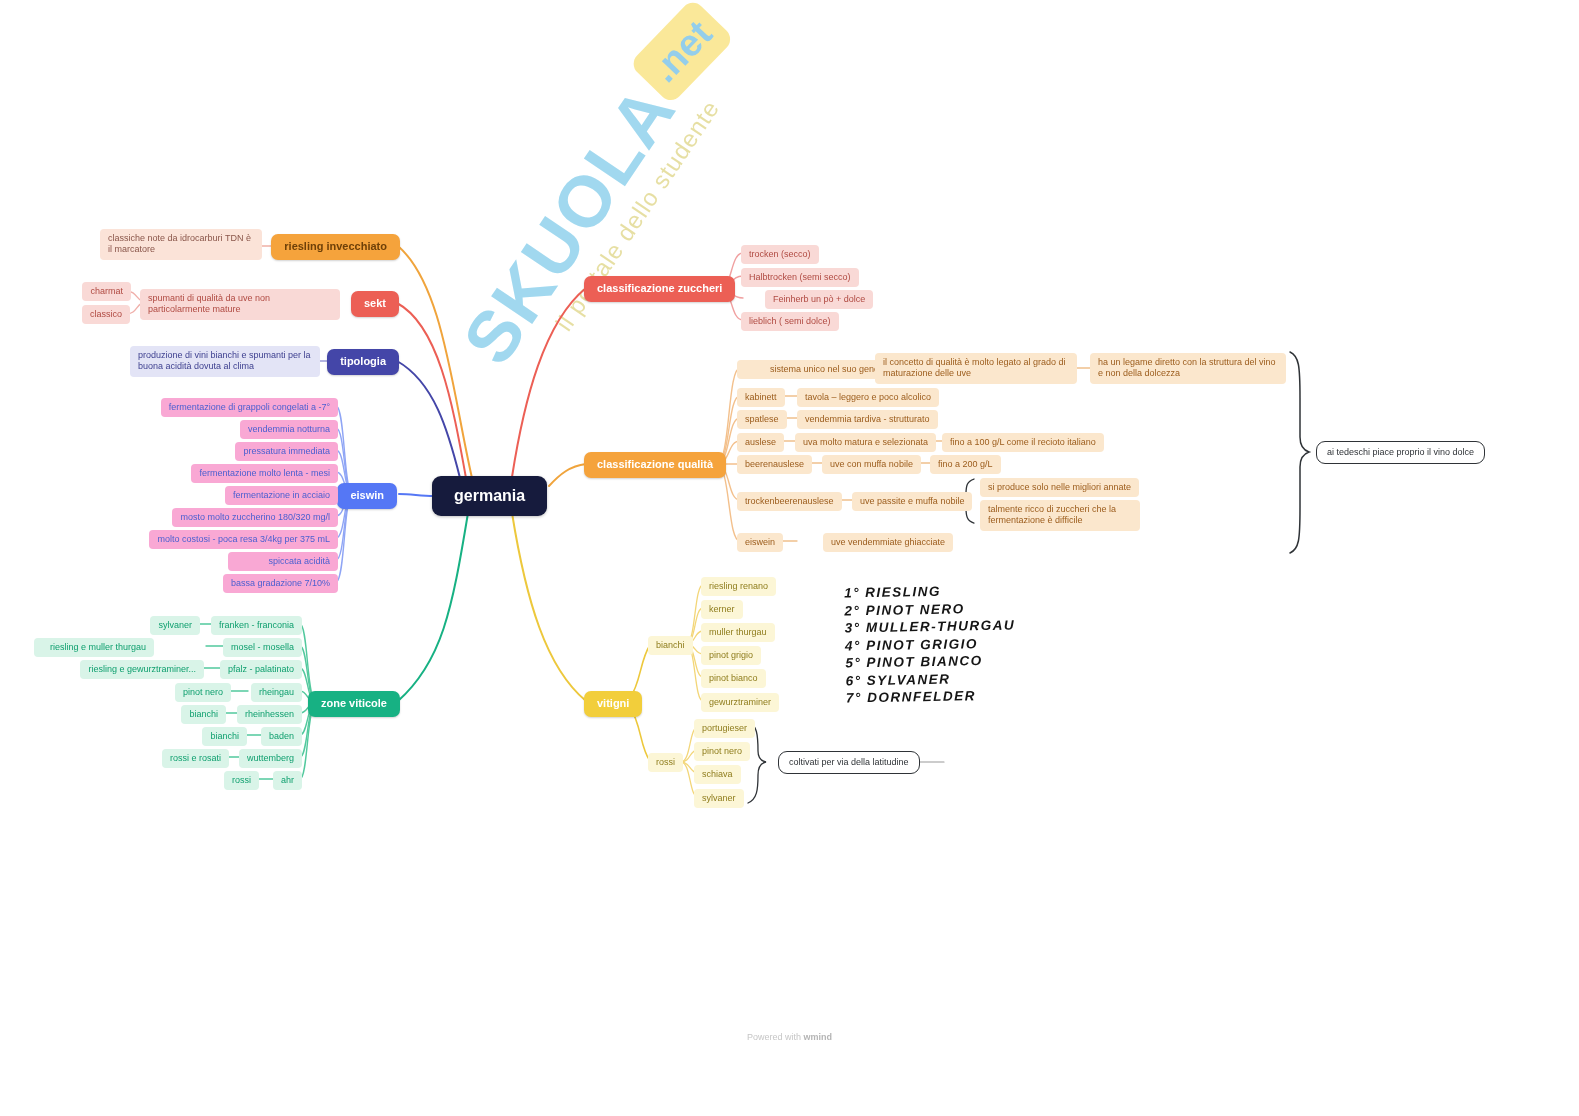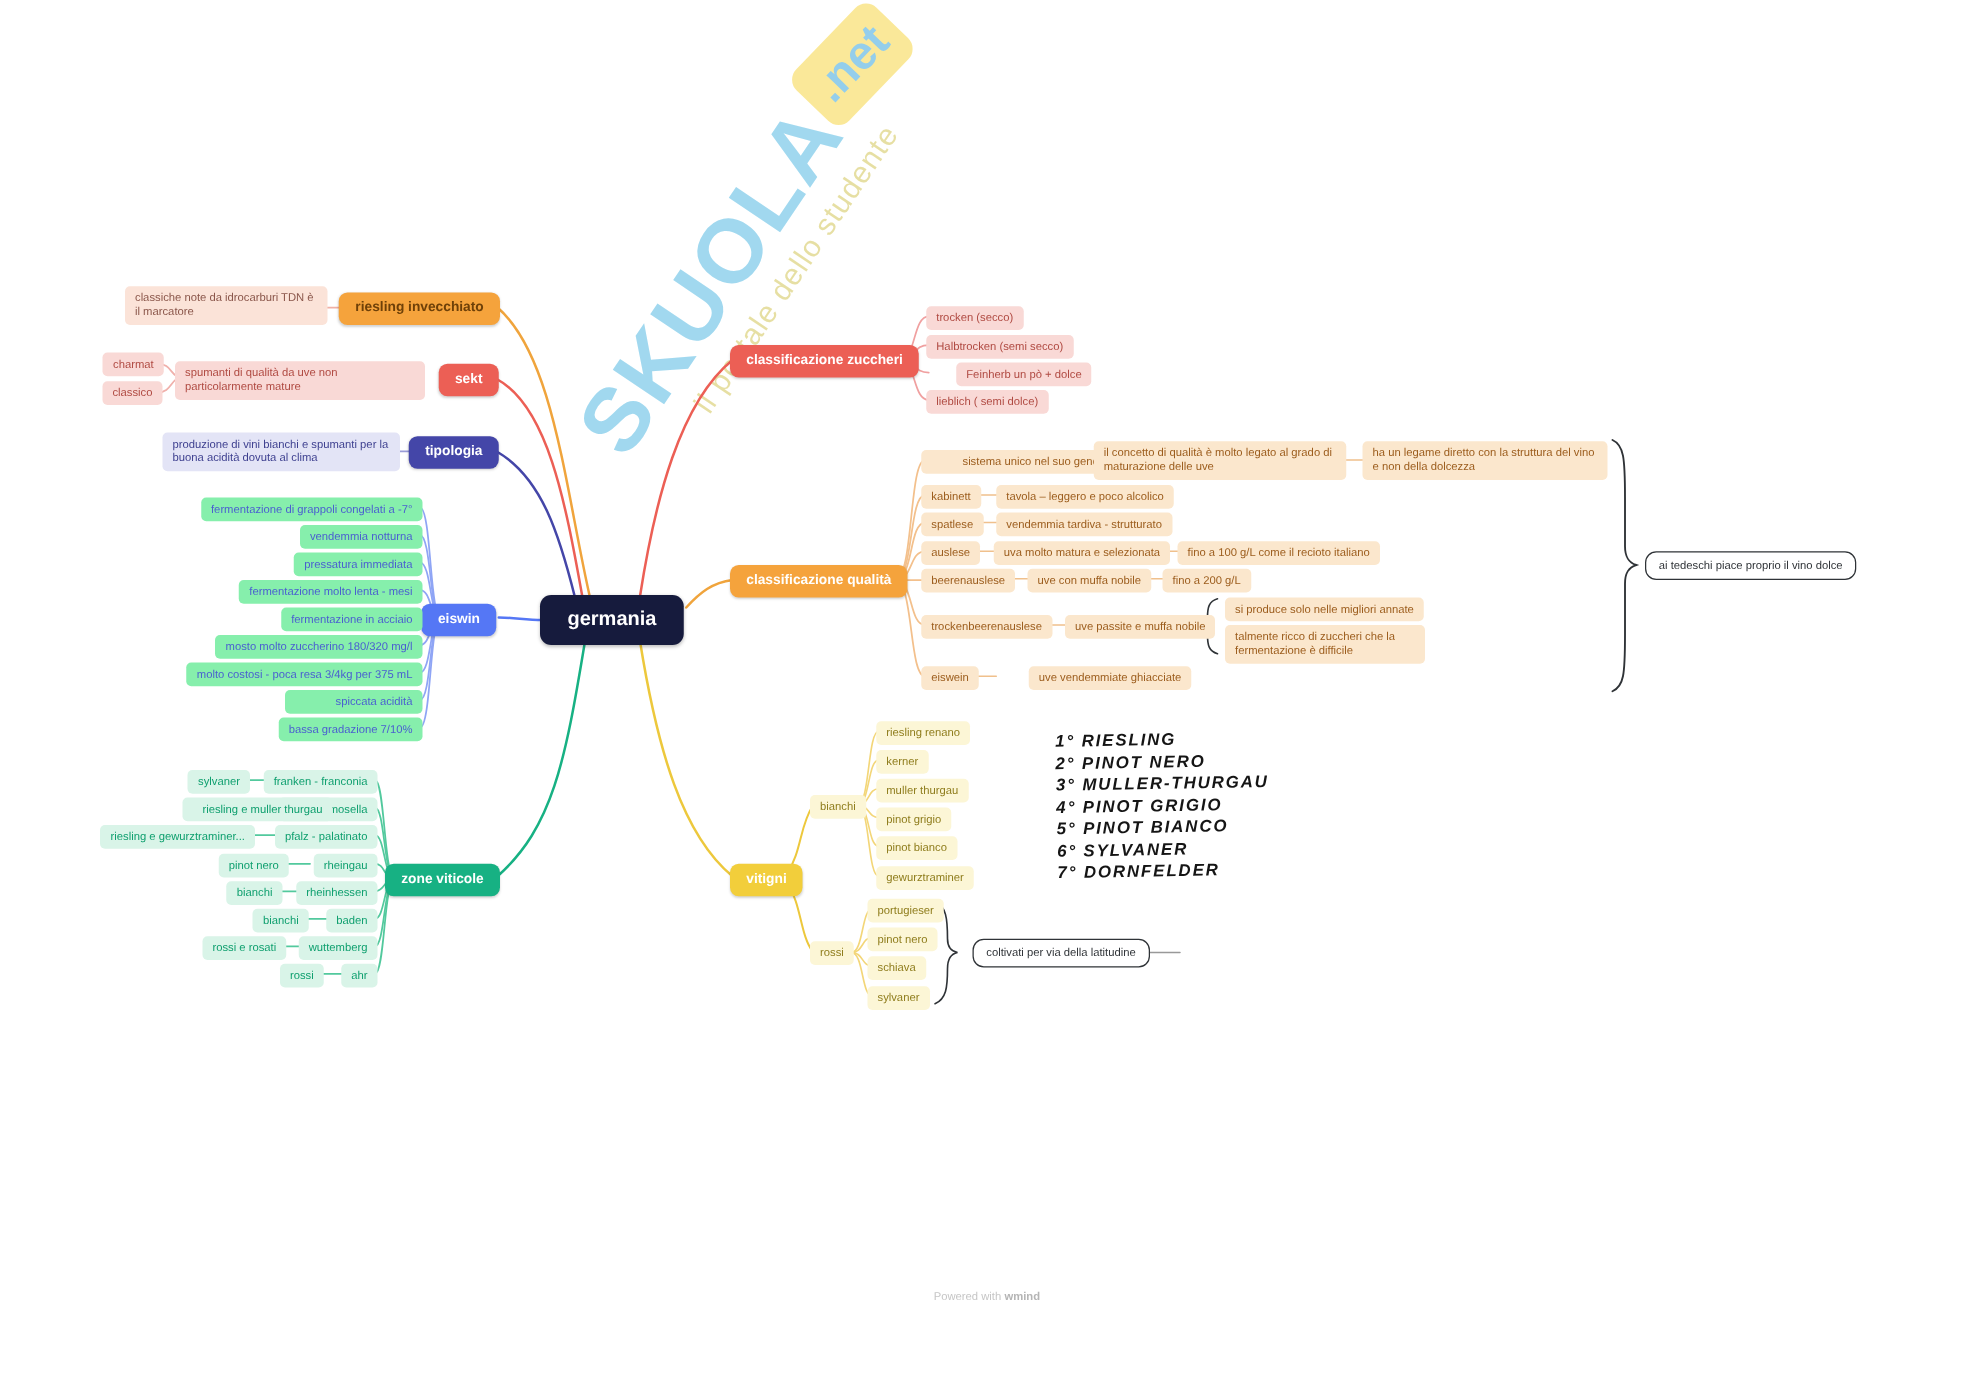--- a/index.html
+++ b/index.html
@@ -22,21 +22,21 @@
   .b-navy   { background:#4446a8; color:#fff; }
   .b-blue   { background:#5577f5; color:#fff; }
   .b-green  { background:#17b183; color:#fff; }
   .b-orange2{ background:#f5a33c; color:#fff; }
   .b-yellow { background:#f2ce3b; color:#fff; }
 
   .leaf { font-size:9px; padding:4px 8px; border-radius:4px; }
   .l-peach { background:#fbe3d8; color:#8a564a; }
   .l-pink  { background:#f9d9d6; color:#b04a42; }
   .l-lav   { background:#e3e4f6; color:#3d3f8f; }
-  .l-blue  { background:#86efac; color:#4a5fd0; }
+  .l-blue  { background:#f9a8d4; color:#4a5fd0; }
   .l-green { background:#d9f4e8; color:#0e9f6e; }
   .l-tan   { background:#fbe7cd; color:#9c5d1d; }
   .l-yellow{ background:#fcf6d6; color:#8f7d1d; }
   .outline-node { background:#fff; border:1.5px solid #2f3337; color:#2f3337;
                   border-radius:9px; font-size:9px; padding:5px 10px; }
 
   .handwritten { position:absolute; z-index:2; color:#151515; font-size:13.5px;
                  font-weight:bold; font-style:italic; letter-spacing:1.5px;
                  transform:rotate(-1deg); }
   .hand-line { line-height:17.5px; }
@@ -177,21 +177,21 @@
   <div class="node leaf l-blue" style="right:1241px; top:486px;">fermentazione in acciaio</div>
   <div class="node leaf l-blue" style="right:1241px; top:508px;">mosto molto zuccherino 180/320 mg/l</div>
   <div class="node leaf l-blue" style="right:1241px; top:530px;">molto costosi - poca resa 3/4kg per 375 mL</div>
   <div class="node leaf l-blue" style="right:1241px; top:552px;padding-left:40px;">spiccata acidità</div>
   <div class="node leaf l-blue" style="right:1241px; top:574px;">bassa gradazione 7/10%</div>
 
   <div class="node branch b-green" style="right:1179px; top:691px;">zone viticole</div>
   <div class="node leaf l-green" style="right:1277px; top:616px;">franken - franconia</div>
   <div class="node leaf l-green" style="right:1379px; top:616px;">sylvaner</div>
   <div class="node leaf l-green" style="right:1277px; top:638px;">mosel - mosella</div>
-  <div class="node leaf l-green" style="right:1313px; top:638px;padding-left:16px;">riesling e muller thurgau</div>
+  <div class="node leaf l-green" style="right:1425px; top:638px;padding-left:16px;">riesling e muller thurgau</div>
   <div class="node leaf l-green" style="right:1277px; top:660px;">pfalz - palatinato</div>
   <div class="node leaf l-green" style="right:1375px; top:660px;">riesling e gewurztraminer...</div>
   <div class="node leaf l-green" style="right:1277px; top:683px;">rheingau</div>
   <div class="node leaf l-green" style="right:1348px; top:683px;">pinot nero</div>
   <div class="node leaf l-green" style="right:1277px; top:705px;">rheinhessen</div>
   <div class="node leaf l-green" style="right:1353px; top:705px;">bianchi</div>
   <div class="node leaf l-green" style="right:1277px; top:727px;">baden</div>
   <div class="node leaf l-green" style="right:1332px; top:727px;">bianchi</div>
   <div class="node leaf l-green" style="right:1277px; top:749px;">wuttemberg</div>
   <div class="node leaf l-green" style="right:1350px; top:749px;">rossi e rosati</div>

